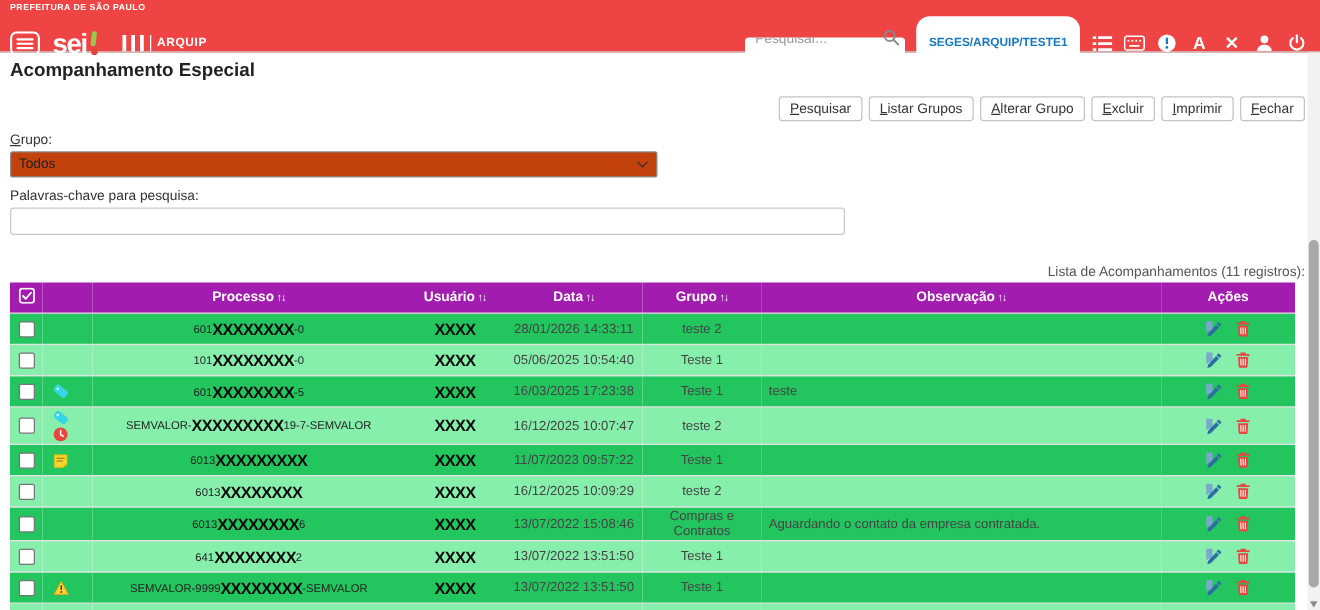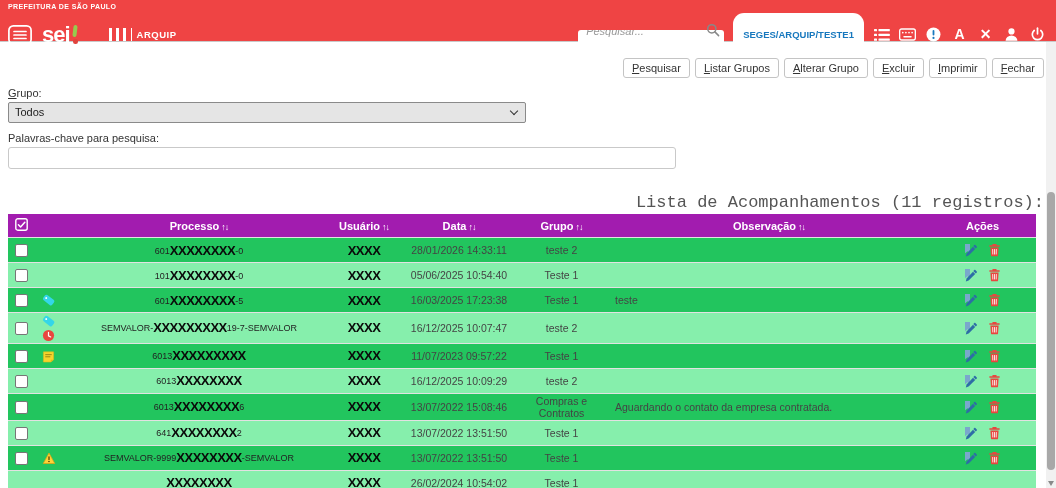--- a/index.html
+++ b/index.html
@@ -16,29 +16,29 @@
     padding-top:13px; }
   .tb-left { display:flex; align-items:center; gap:10px; }
   .hamburger { display:inline-flex; cursor:pointer; }
   .seilogo { display:inline-flex; align-items:flex-start; color:#fff; font-weight:bold;
     font-size:22px; line-height:20px; letter-spacing:-1px; cursor:pointer; }
   .bang { display:inline-block; position:relative; width:7px; height:20px; margin-left:2px; }
   .bang .bar { position:absolute; top:0; left:1px; width:4px; height:12px; background:#97ca4e;
     border-radius:2px; transform:rotate(7deg); }
   .bang .dot { position:absolute; bottom:1px; left:1.5px; width:4.5px; height:4.5px;
     background:#e0433e; border-radius:50%; }
-  .brand { display:inline-flex; align-items:center; gap:2px; margin-left:20px; }
+  .brand { display:inline-flex; align-items:center; gap:2px; margin-left:9px; }
   .brand .bar3 { display:inline-block; width:3.5px; height:13px; background:#fff; margin-right:1.5px; }
   .brand .sep { display:inline-block; width:1px; height:13px; background:#fff; margin:0 3px 0 1px; }
   .brand .brand-text { color:#fff; font-weight:bold; font-size:9.5px; letter-spacing:.5px; }
 
   .tb-right { display:flex; align-items:center; gap:9px; padding-right:2px; }
   .searchbox { position:relative; }
-  .searchbox input { width:146px; height:18px; border:none; border-radius:3px; font-size:11px;
-    padding:0 20px 17px 8px; color:#333; outline:none; font-family:"Liberation Sans",sans-serif;font-style:italic; }
+  .searchbox input { width:128px; height:18px; border:none; border-radius:3px; font-size:11px;
+    padding:0 20px 17px 8px; color:#333; outline:none; font-family:"Liberation Sans",sans-serif; }
   .searchbox input::placeholder { color:#999; }
   .searchbox .mag { position:absolute; right:4px; top:2px; }
   .unit-btn { background:#fff; color:#1778be; font-weight:bold; font-size:9.5px; border:none;
     border-radius:11px; padding:16px 10px; cursor:pointer; white-space:nowrap;
     font-family:"Liberation Sans",sans-serif; }
   .tb-ico { display:inline-flex; align-items:center; justify-content:center; cursor:pointer;
     width:17px; height:17px; }
   .glyph-ico { color:#fff; font-weight:bold; font-size:14px; line-height:15px; }
 
   
@@ -47,28 +47,28 @@
   .toolbar { display:flex; justify-content:flex-end; gap:5px; margin-top:12px; }
   .btn { background:#fff; border:1px solid #c4c4c4; border-radius:3px; padding:3px 8px;
     font-size:11px; color:#333; cursor:pointer; font-family:"Liberation Sans",sans-serif; }
   .btn span { display:inline-block; }
   .btn span::first-letter { text-decoration:underline; }
   .field-label { font-size:11px; color:#333; margin-top:9px; }
   .ul-first { display:inline-block; }
   .ul-first::first-letter { text-decoration:underline; }
   .select { position:relative; width:518px; height:21px; border:1px solid #8a8a8a;
     border-radius:2px; margin-top:3px; font-size:11px; color:#222; line-height:19px;
-    padding-left:6px; background:#e5e5e5; cursor:pointer; }
+    padding-left:6px; background:#c2410c; cursor:pointer; }
   .select .chev { position:absolute; right:8px; top:5px; width:6px; height:6px;
     border-right:1.5px solid #333; border-bottom:1.5px solid #333; transform:rotate(45deg); }
   .kw-input { display:block; width:668px; height:22px; border:1px solid #c9c9c9;
     border-radius:3px; margin-top:3px; font-size:11px; padding:0 6px; color:#222; outline:none;
     font-family:"Liberation Sans",sans-serif; }
-  .list-caption { text-align:right; font-size:17px; color:#555; margin-top:24px;
-    margin-bottom:2px;font-family:Liberation Mono, monospace; }
+  .list-caption { text-align:right; font-size:11px; color:#555; margin-top:24px;
+    margin-bottom:2px; }
 
   
   table { border-collapse:collapse; table-layout:fixed; width:1028px;
     border-bottom:1px solid #e0e0e0; }
   thead th { background:#a21caf; color:#fff; font-size:11px; font-weight:bold;
     padding:4px 2px; height:22px; }
   th .sort { font-size:9px; font-weight:normal; margin-left:2px; letter-spacing:-1px; }
   tbody tr { background:#22c55e; }
   tbody tr.alt { background:#86efac; }
   tbody td { border-top:1px solid #e2e2e2; height:25px; font-size:10.5px; color:#444;
@@ -180,20 +180,21 @@
           <svg width="15" height="15" viewBox="0 0 15 15">
               <path d="M7.5 1.2 V6.8" stroke="#fff" stroke-width="1.7" stroke-linecap="round"></path>
               <path d="M4.2 3.5 a5.2 5.2 0 1 0 6.6 0" fill="none" stroke="#fff" stroke-width="1.7" stroke-linecap="round"></path>
             </svg>
         </span>
       </div>
     </div>
   </header>
 
   <div class="content">
+    <h1 class="page-title">Acompanhamento Especial</h1>
 
     <div class="toolbar">
       <button class="btn"><span>Pesquisar</span></button>
       <button class="btn"><span>Listar Grupos</span></button>
       <button class="btn"><span>Alterar Grupo</span></button>
       <button class="btn"><span>Excluir</span></button>
       <button class="btn"><span>Imprimir</span></button>
       <button class="btn"><span>Fechar</span></button>
     </div>
 

